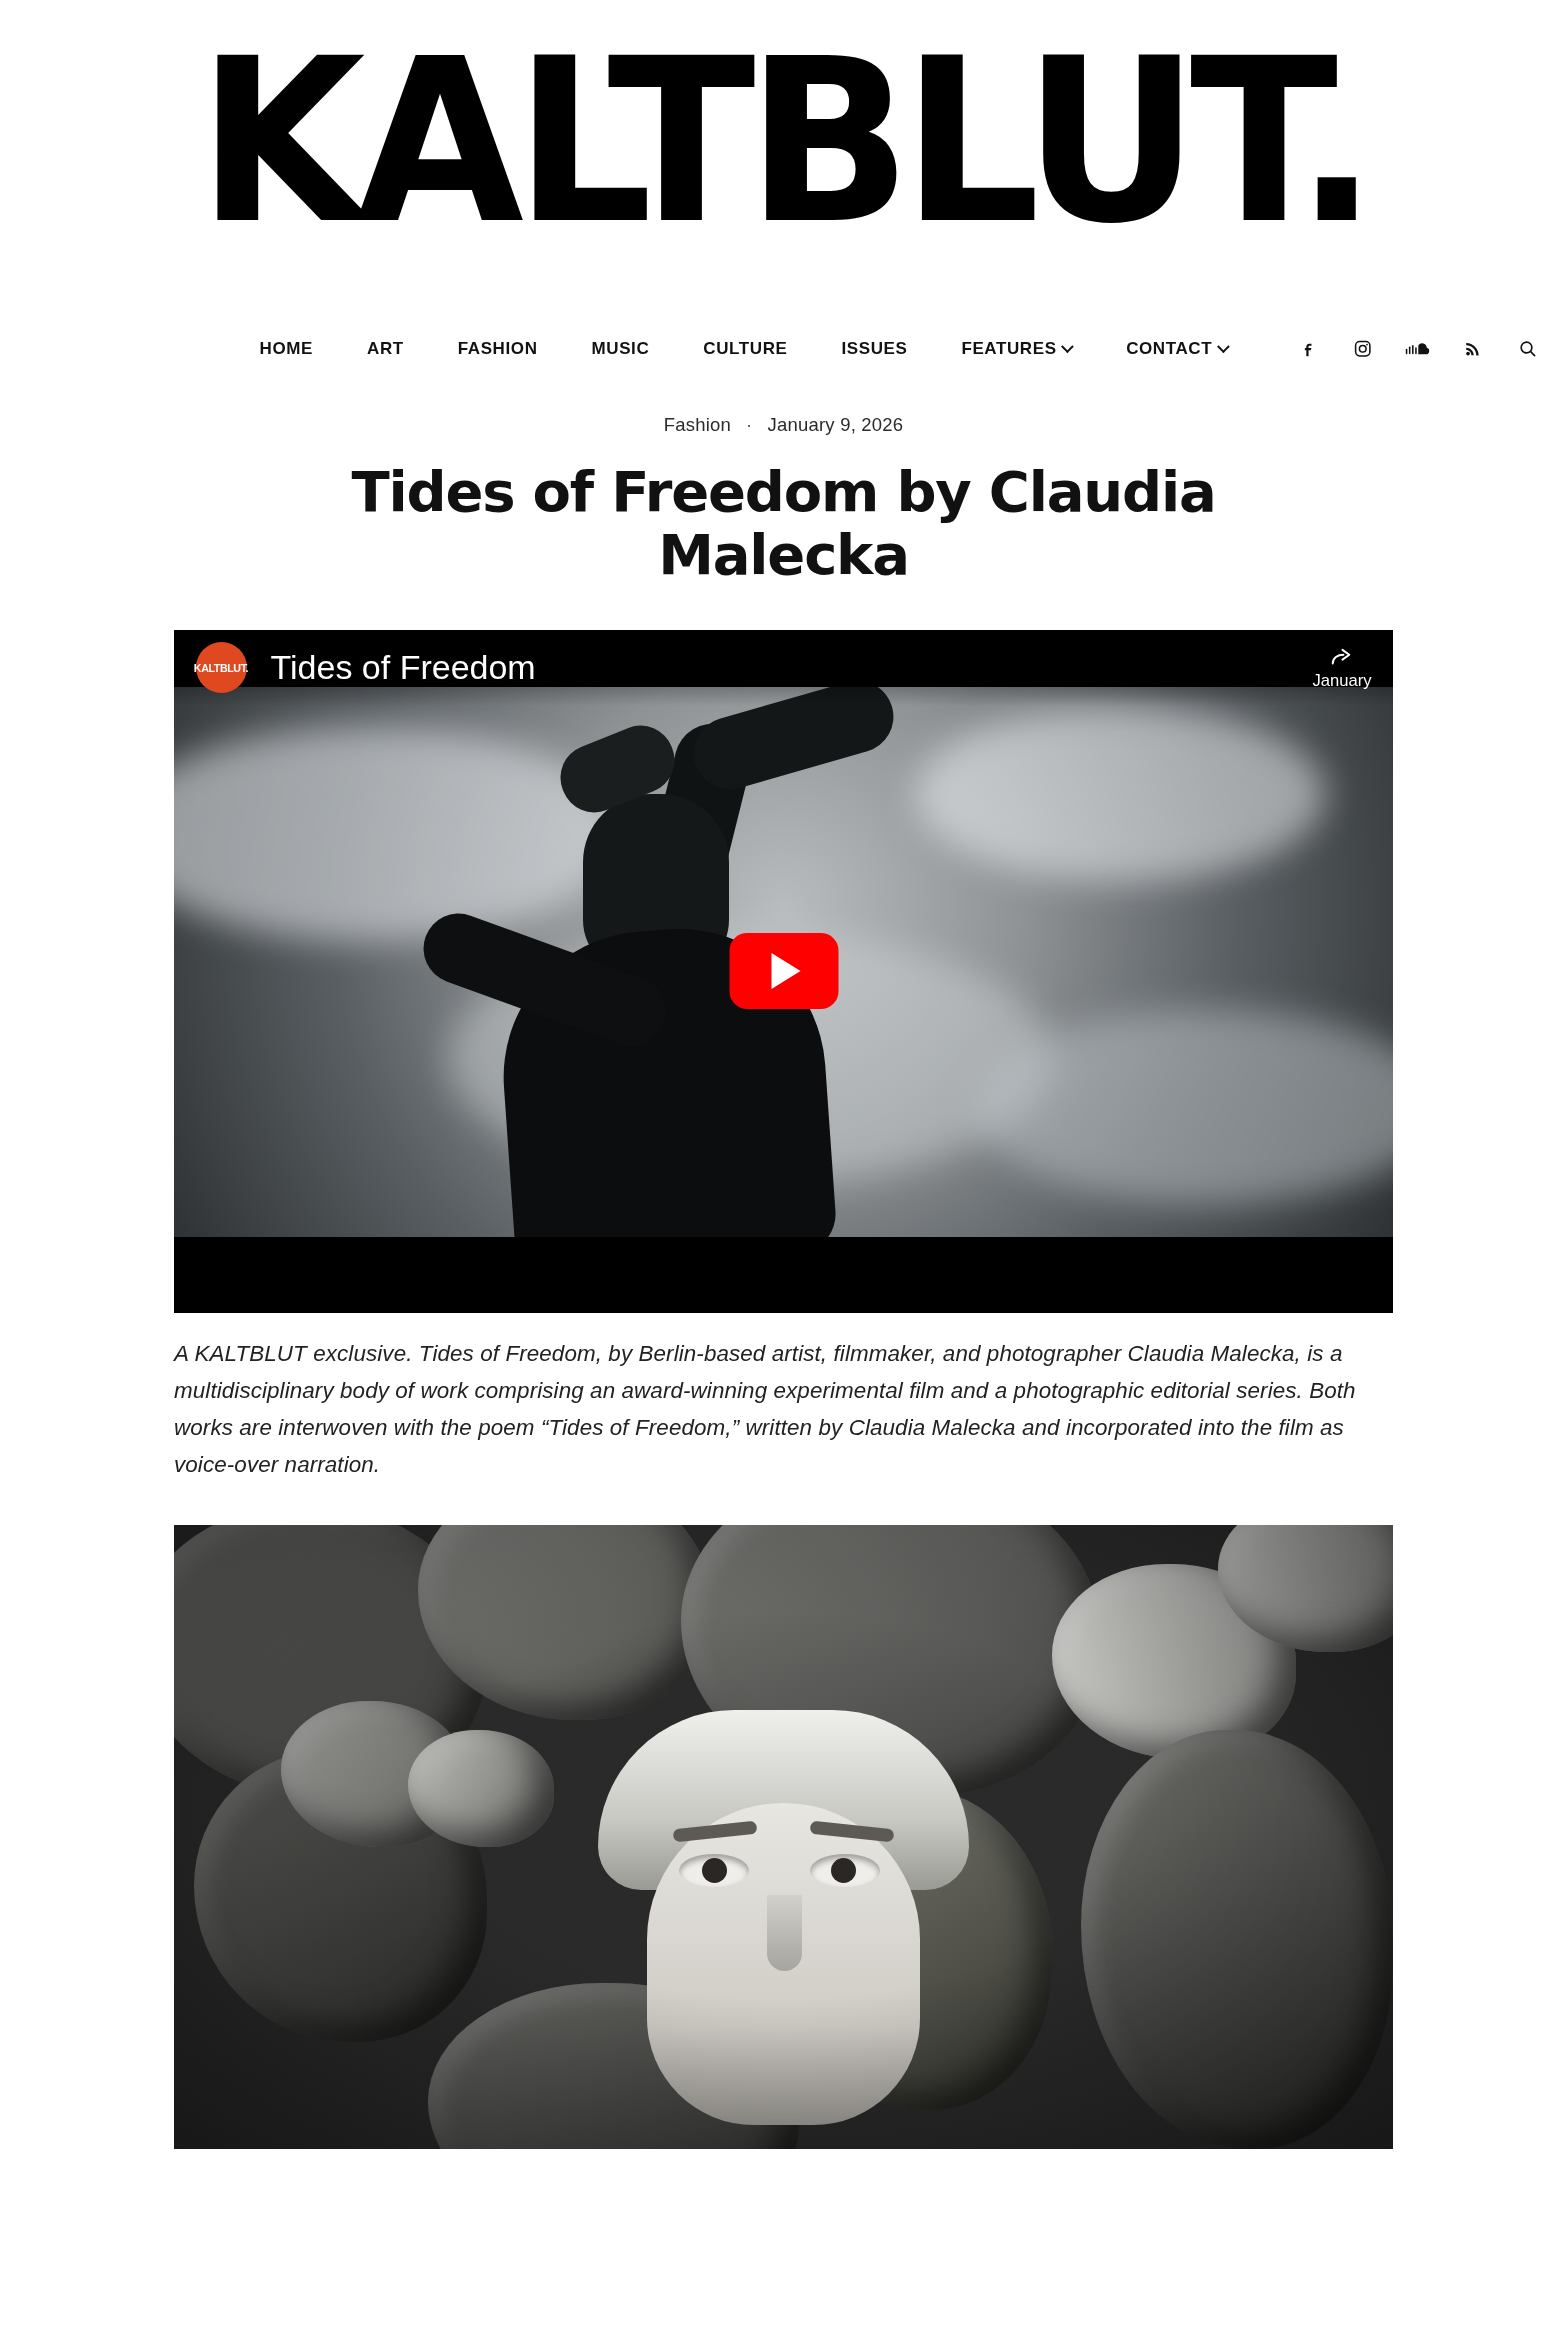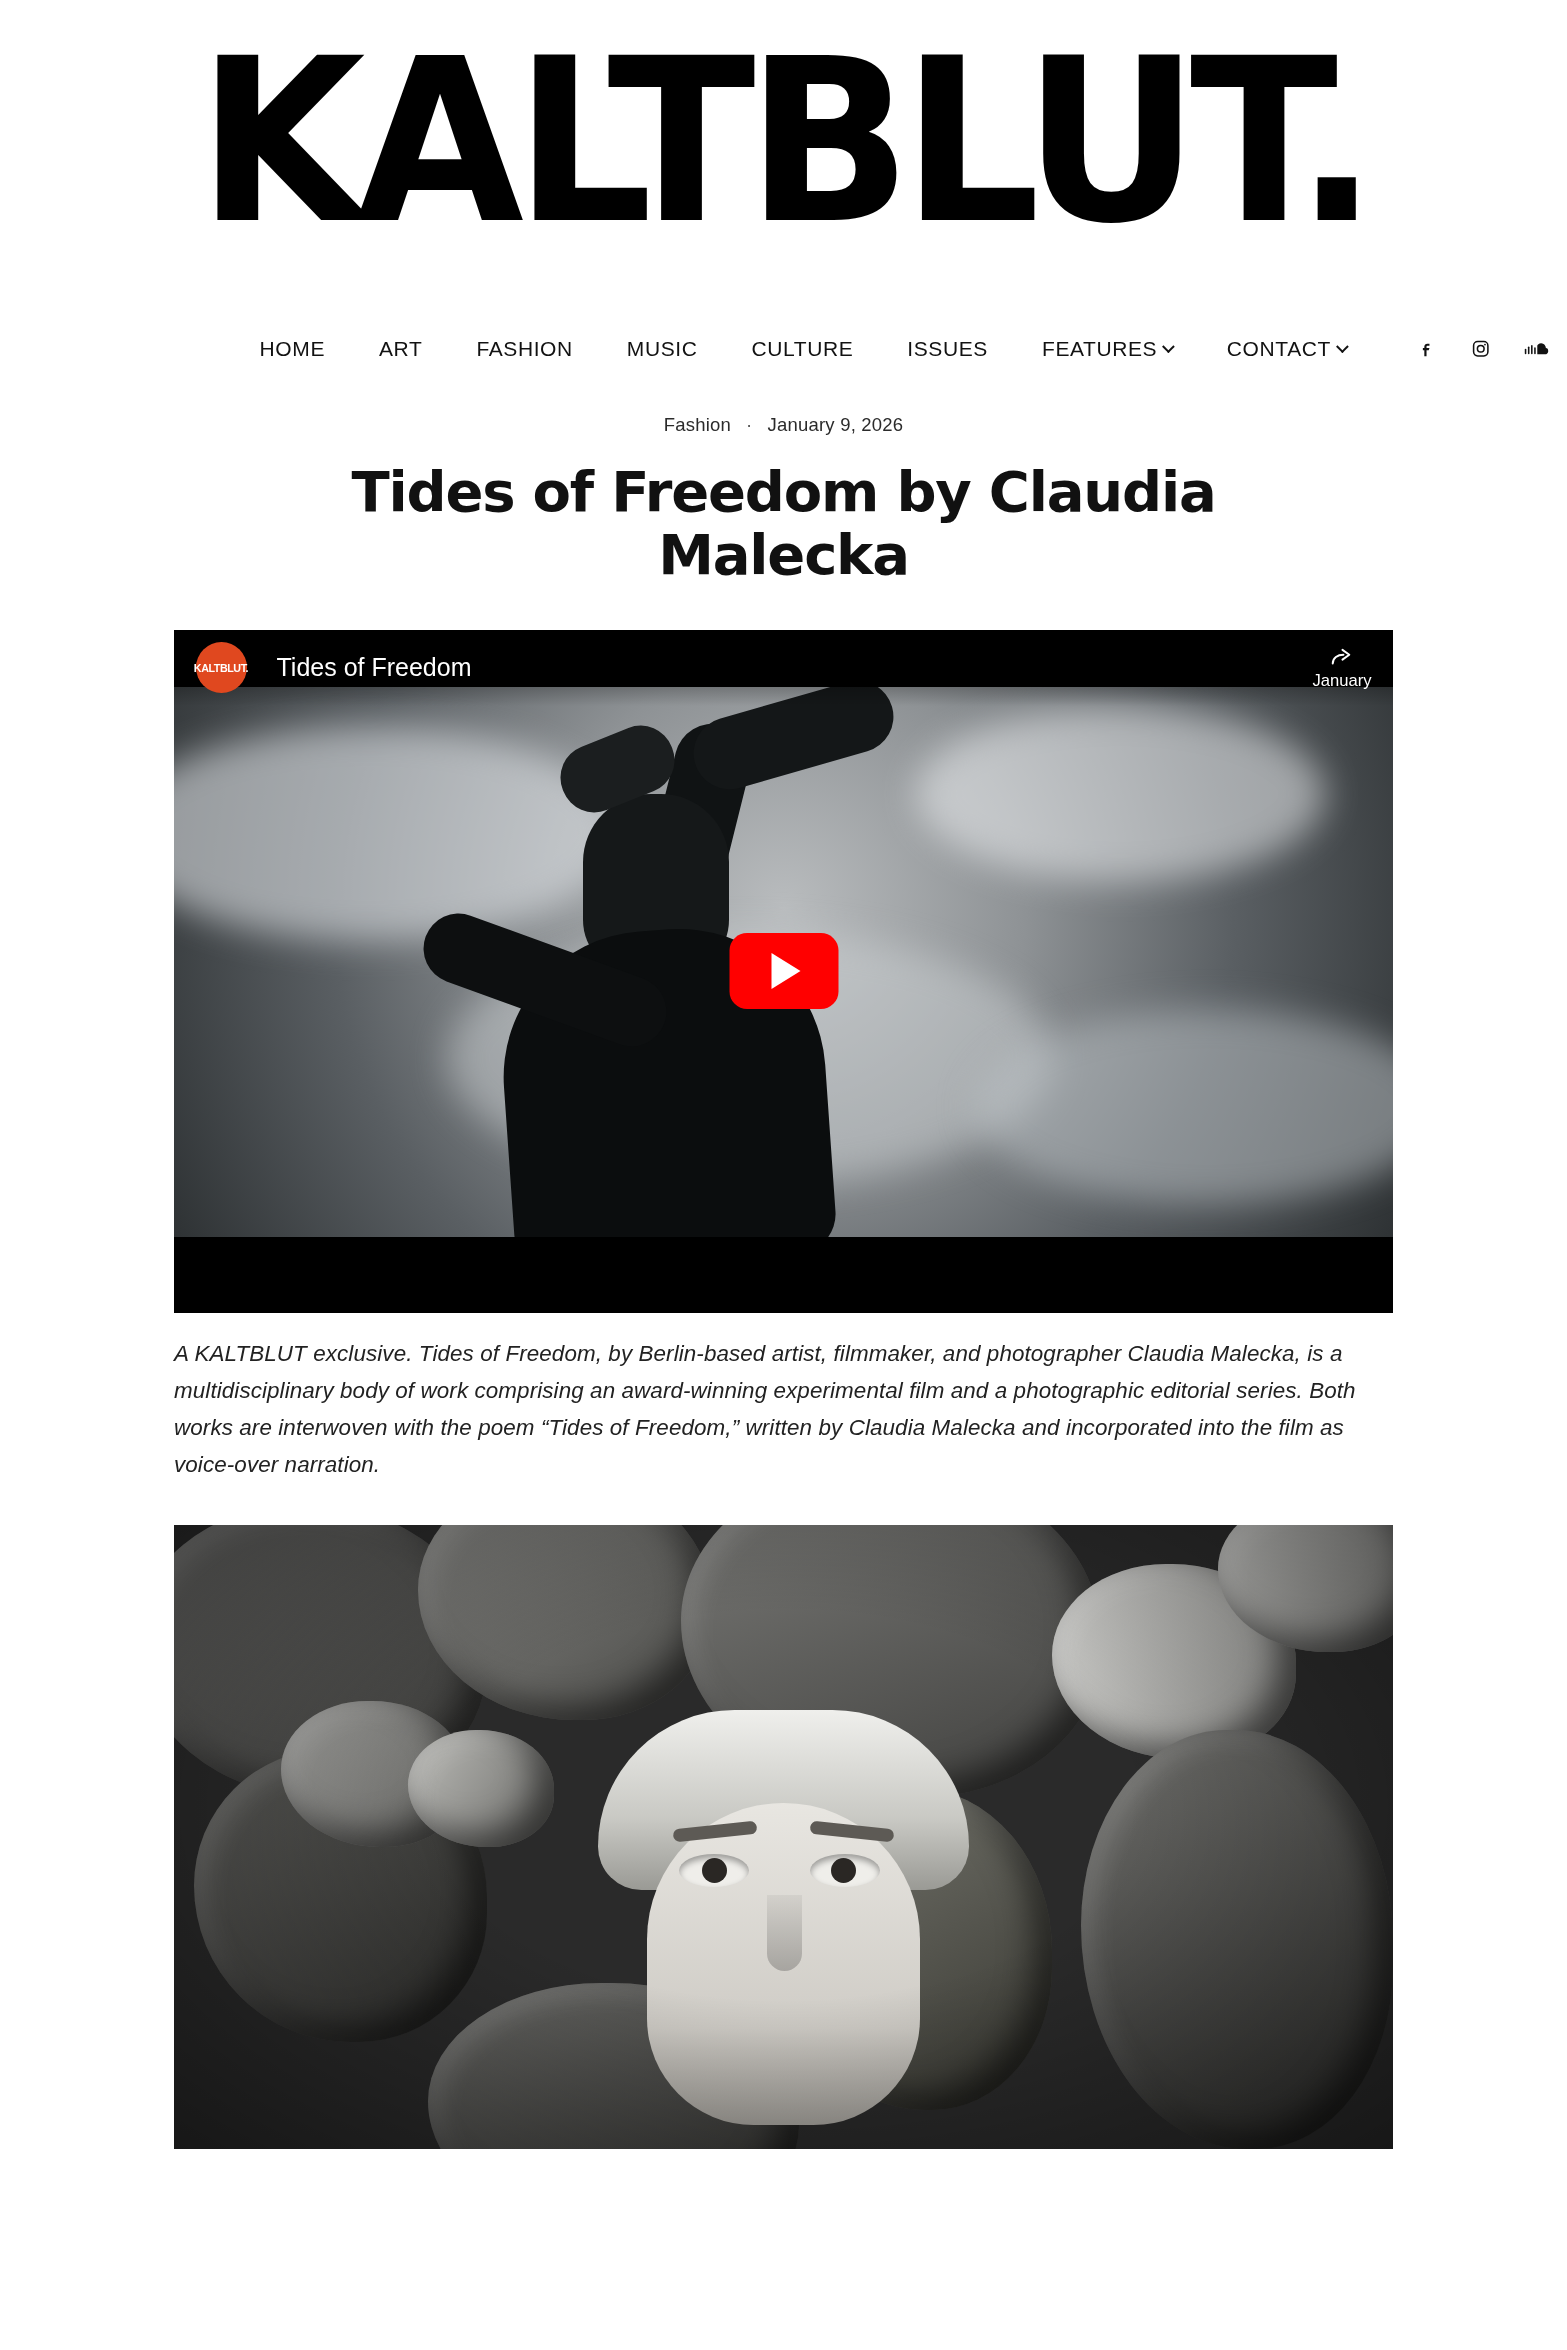--- a/index.html
+++ b/index.html
@@ -46,22 +46,22 @@
     padding: 0 78px;
   }
   .nav {
     display: flex;
     align-items: center;
     justify-content: flex-start;
     gap: 0;
     height: 55px;
   }
   .nav-item {
-    font-size: 21px;
-    font-weight: normal;
+    font-size: 17px;
+    font-weight: bold;
     letter-spacing: 0.6px;
     color: #121212;
     text-transform: uppercase;
     padding: 0 27px;
     display: flex;
     align-items: center;
     gap: 6.8px;
     cursor: pointer;
     white-space: nowrap;
   }
@@ -226,23 +226,23 @@
     display: flex;
     align-items: center;
     justify-content: center;
     font-size: 10.7px;
     font-weight: bold;
     letter-spacing: -0.4px;
     flex: none;
   }
   .yt-title {
     color: #ffffff;
-    font-size: 25px;
+    font-size: 34px;
     font-weight: 500;
-    margin-left: 30px;
+    margin-left: 24px;
     font-family: "Liberation Sans", sans-serif;
   }
   .yt-share {
     margin-left: auto;
     color: #ffffff;
     text-align: center;
     font-size: 16.6px;
     line-height: 1.1;
     cursor: pointer;
   }

